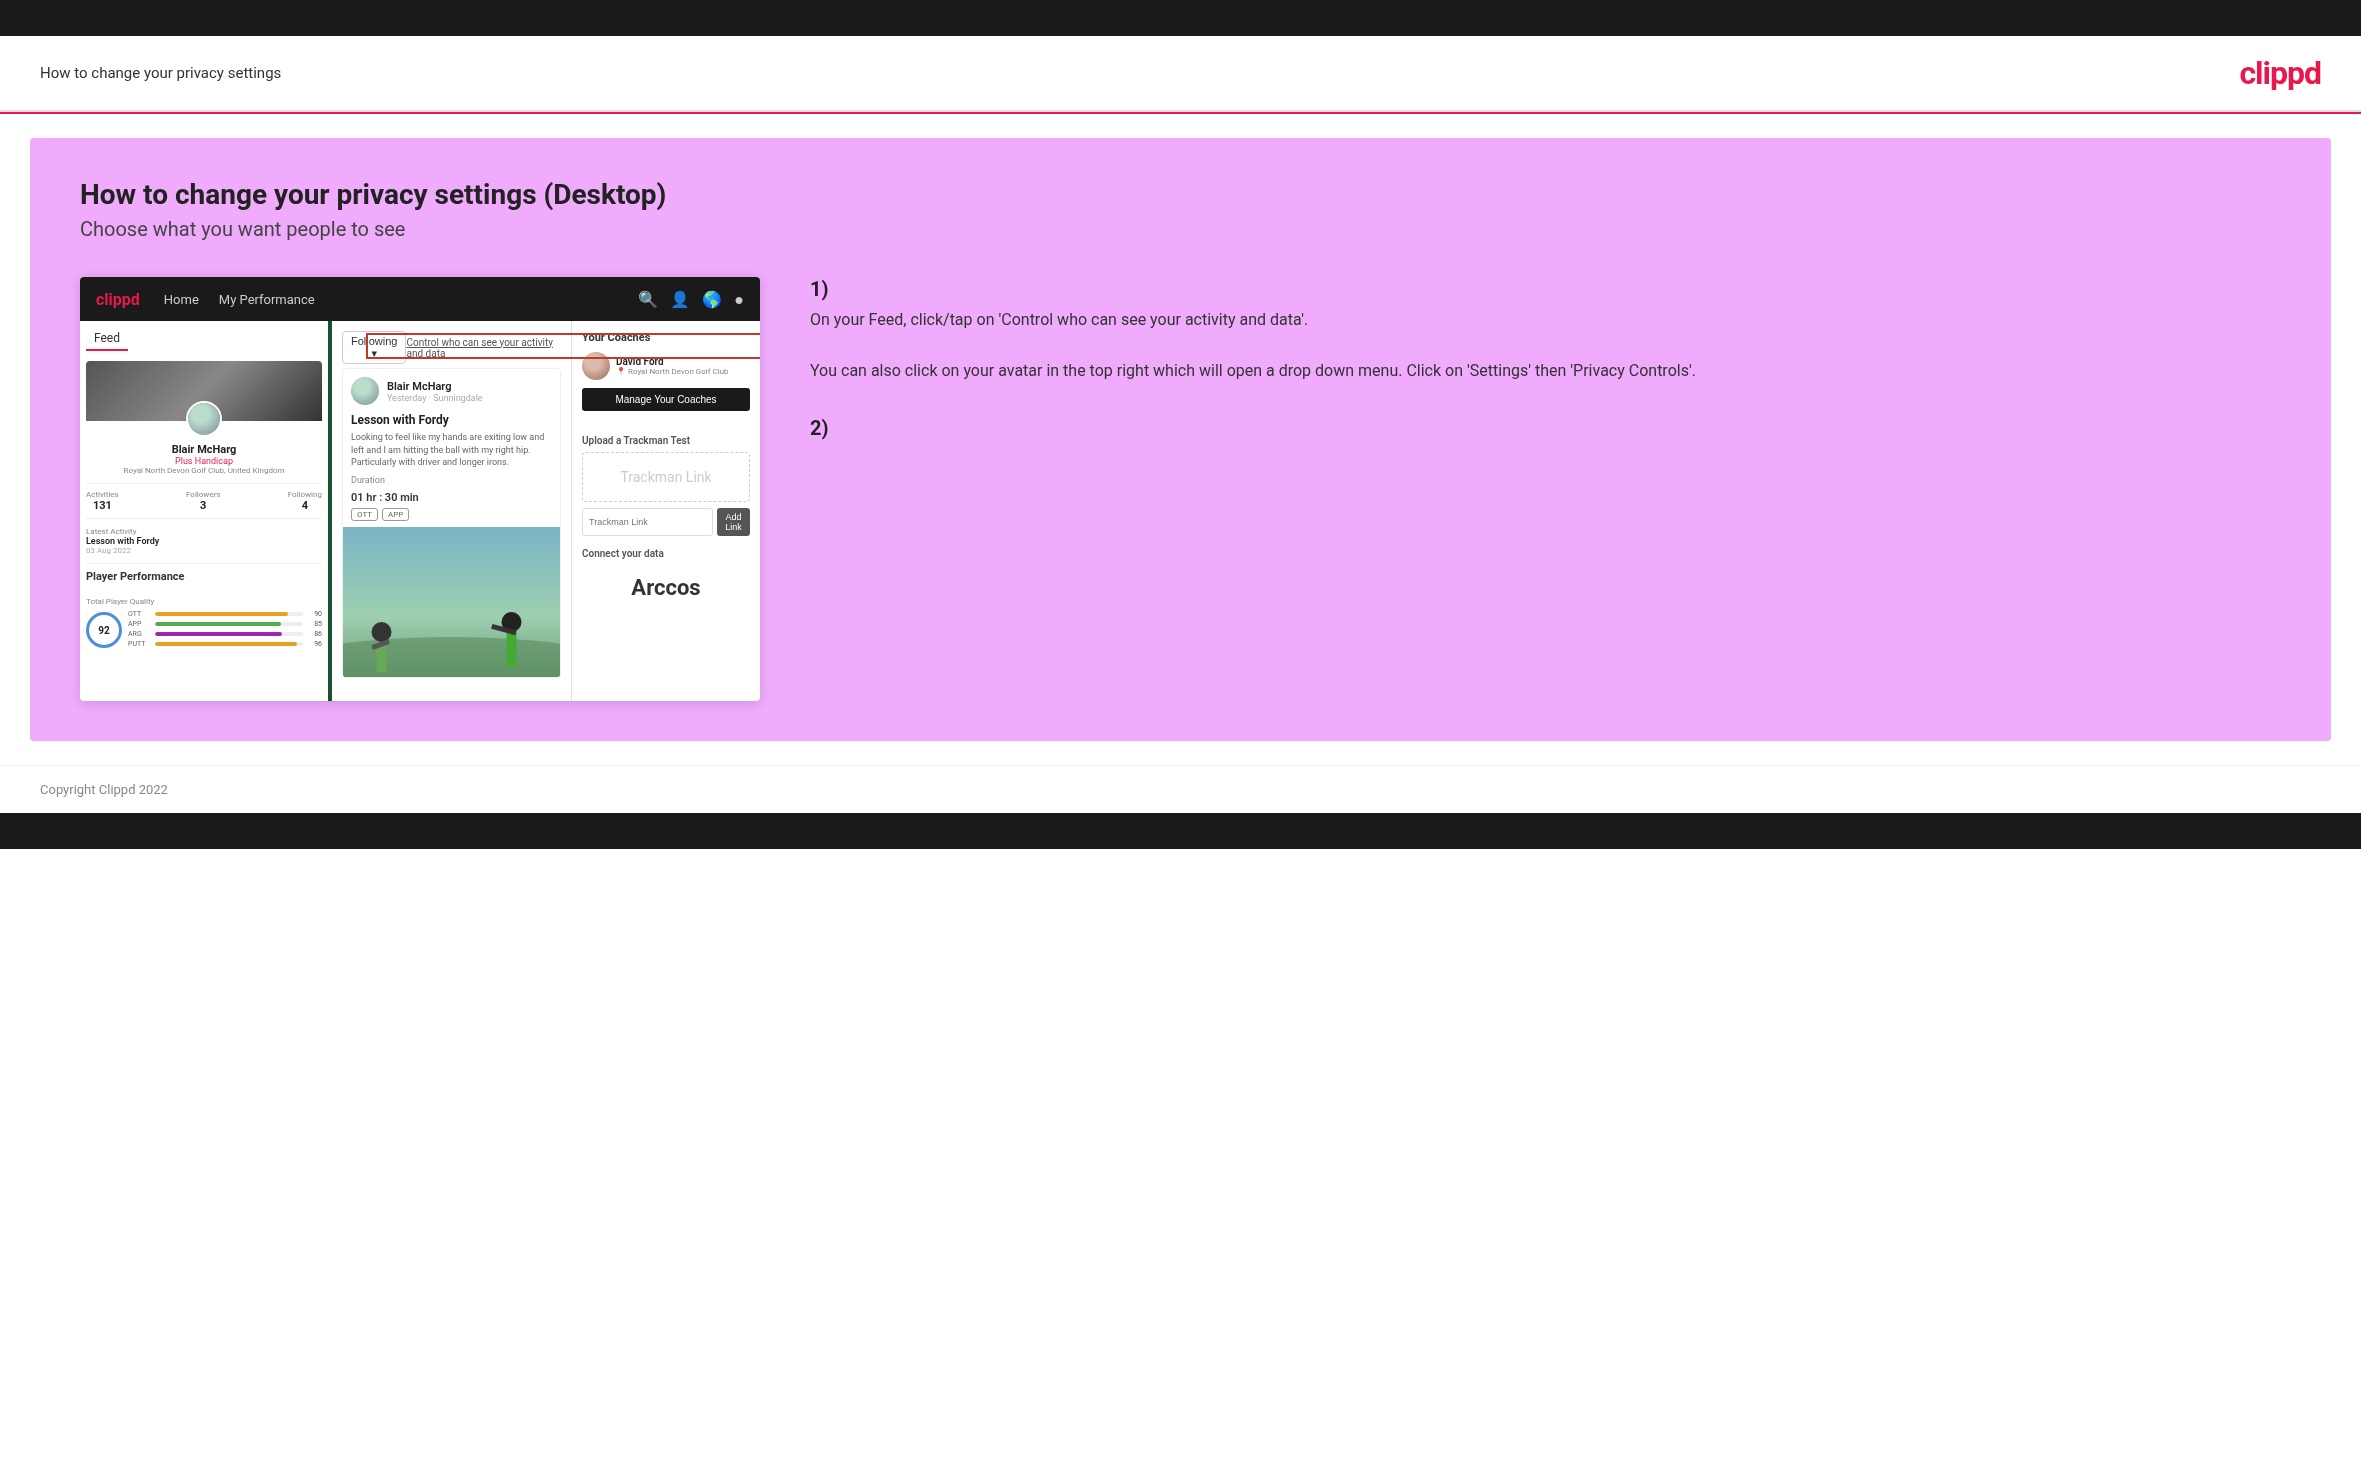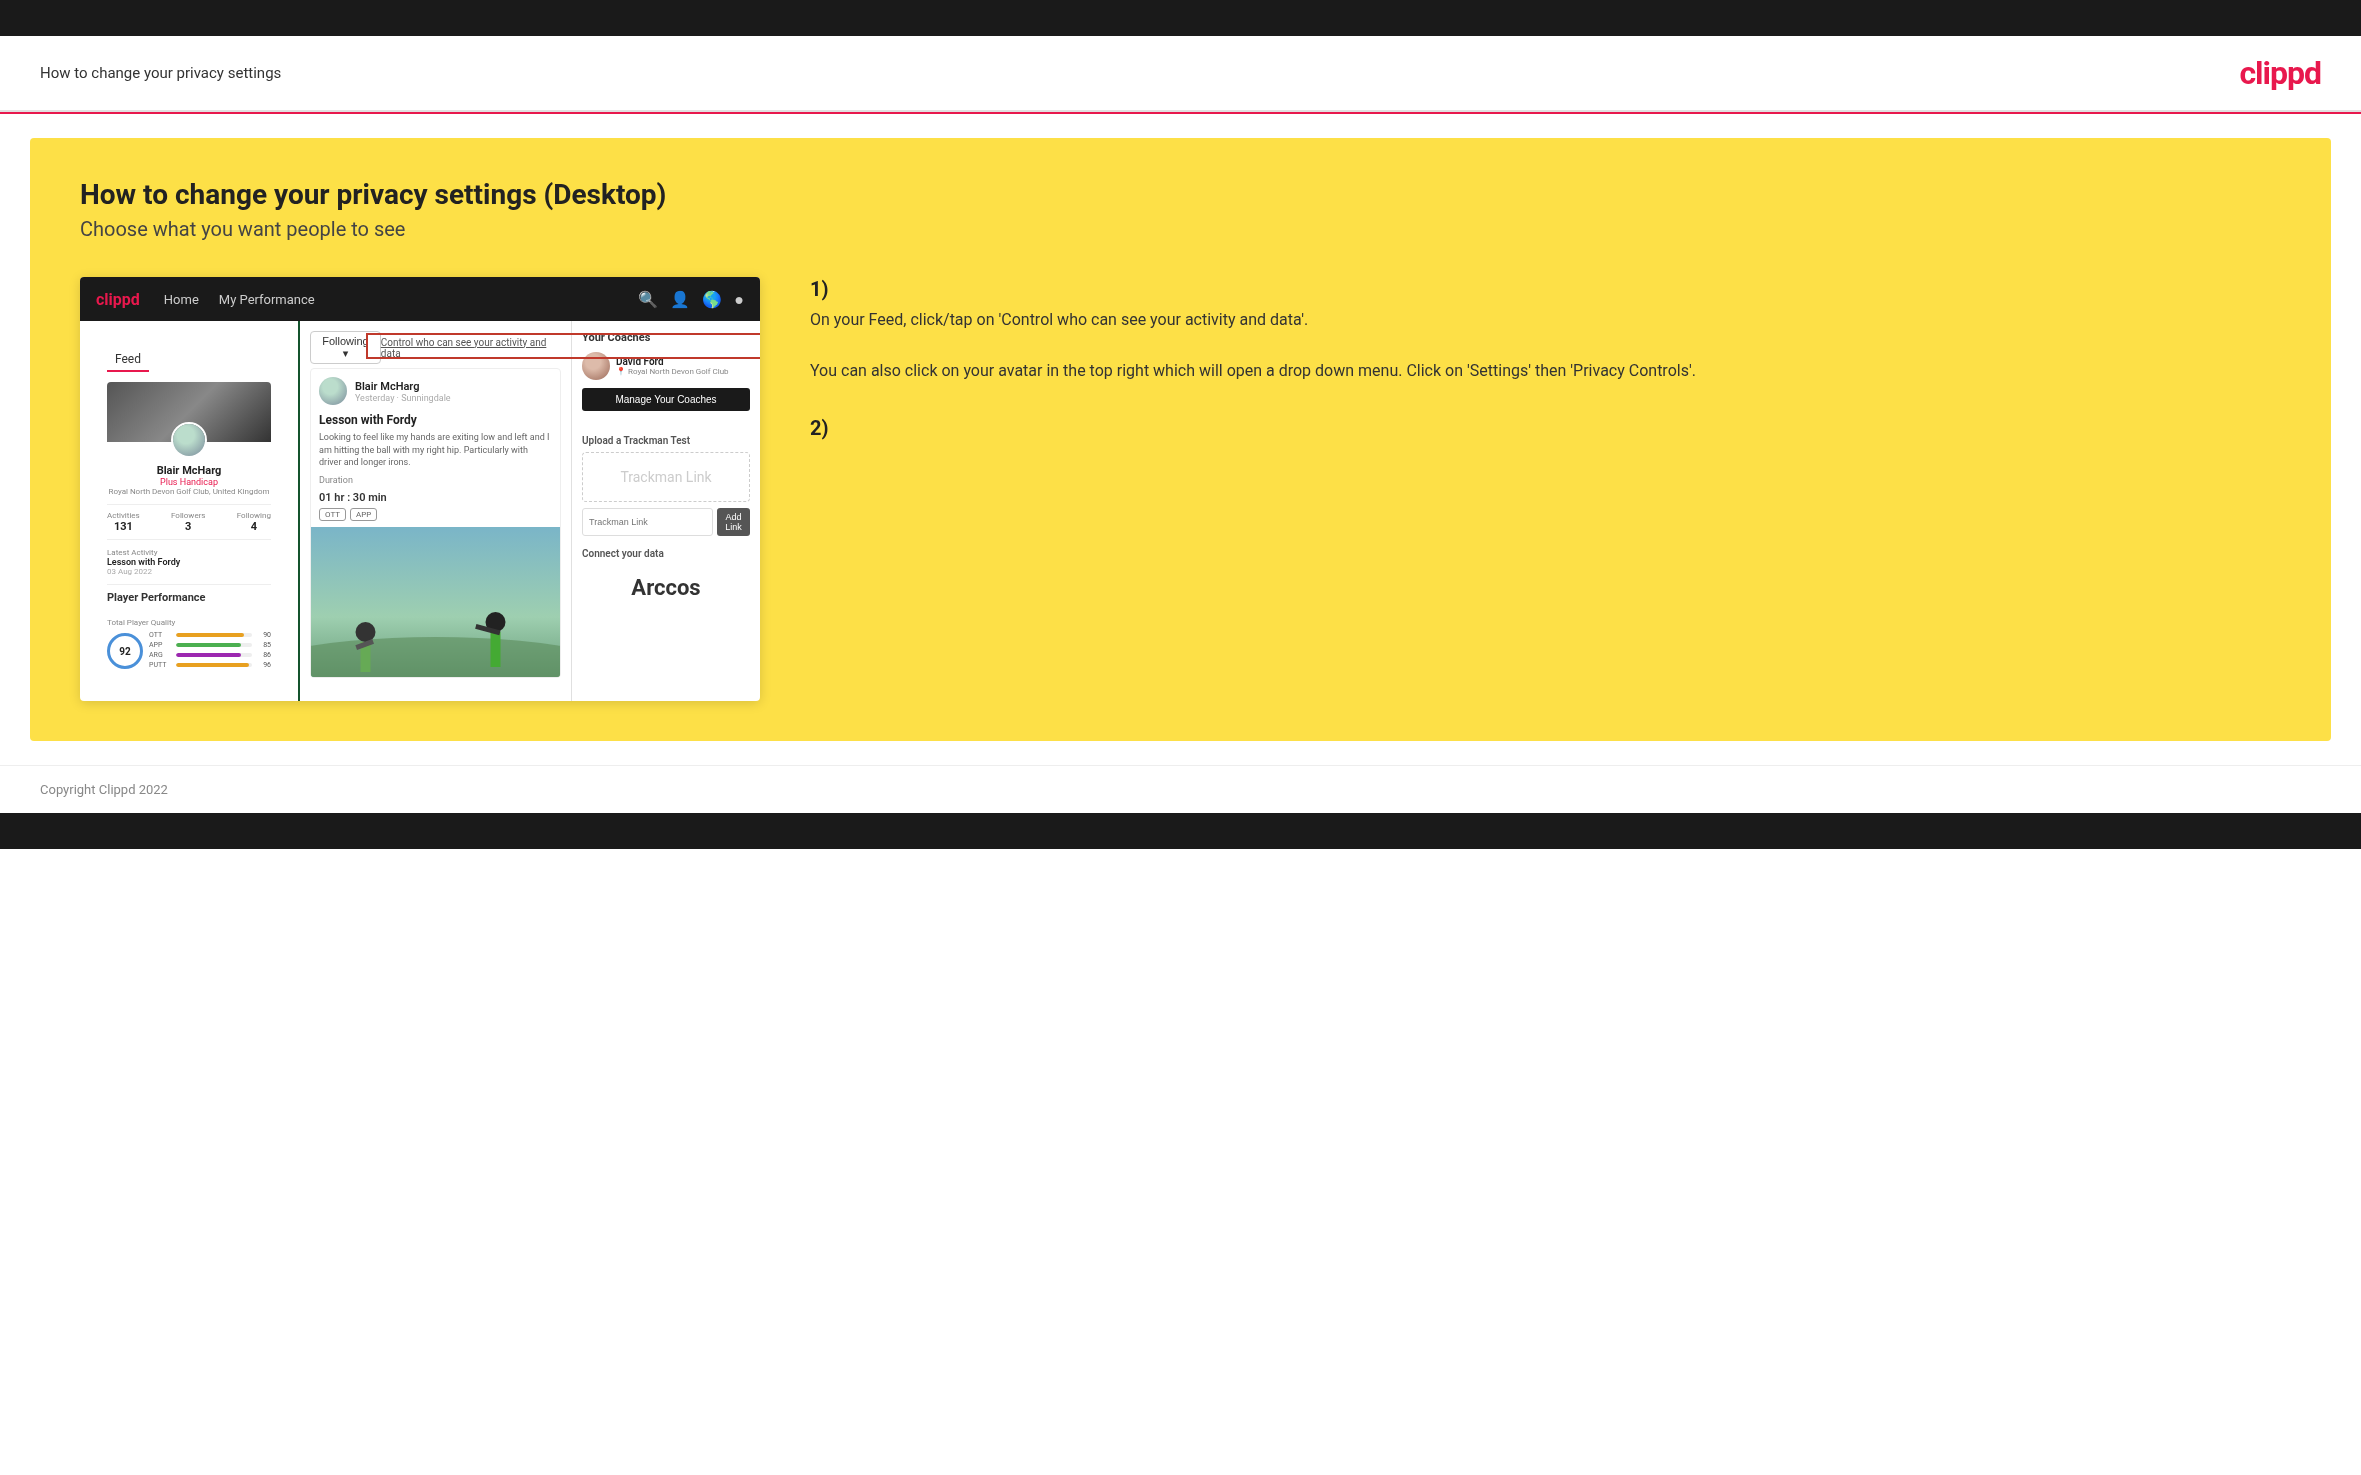--- a/index.html
+++ b/index.html
@@ -26,21 +26,21 @@
       color: #333;
     }
     .logo {
       font-size: 32px;
       font-weight: 700;
       color: #e8184d;
       letter-spacing: -1px;
     }
     
     .main-content {
-      background: #fde047;
+      background: #f0abfc;
       margin: 24px 30px;
       padding: 40px 50px;
       border-radius: 4px;
     }
     .page-heading {
       font-size: 28px;
       font-weight: 700;
       color: #222;
       margin-bottom: 6px;
     }
@@ -94,23 +94,23 @@
       color: #ccc;
       font-size: 16px;
     }
     
     .app-body {
       display: flex;
       height: 380px;
     }
     
     .app-sidebar {
-      width: 220px;
-      border-right: 2px solid #14532d;
-      padding: 27px;
+      width: 252px;
+      border-right: 4px solid #14532d;
+      padding: 6px;
       flex-shrink: 0;
     }
     .feed-tab {
       font-size: 12px;
       color: #333;
       padding: 4px 8px;
       border-bottom: 2px solid #e8184d;
       display: inline-block;
       margin-bottom: 10px;
     }

